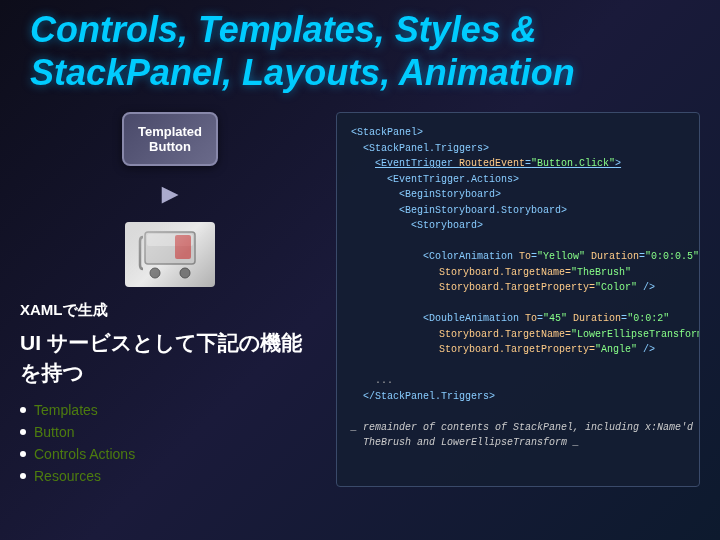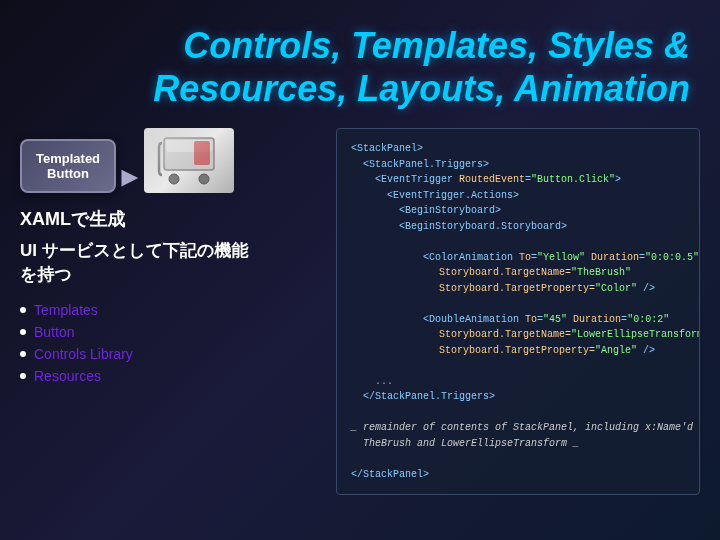--- a/index.html
+++ b/index.html
@@ -7,22 +7,21 @@
       width: 720px;
       height: 540px;
       background: #1a1a2e;
       background: linear-gradient(135deg, #0d0d1a 0%, #1a1a3a 50%, #0d1a2e 100%);
       font-family: 'Segoe UI', Arial, sans-serif;
       overflow: hidden;
       position: relative;
     }
 
     .title-section {
-      padding: 24px 30px 10px 30px;
-      text-align: right;
+      padding: 8px 30px 10px 30px;
     }
 
     .main-title {
       font-size: 36px;
       font-weight: bold;
       color: #00ccff;
       line-height: 1.2;
       text-shadow: 0 0 10px rgba(0,180,255,0.5);
       font-style: italic;
     }
@@ -34,22 +33,24 @@
       gap: 16px;
     }
 
     .left-panel {
       width: 300px;
       flex-shrink: 0;
     }
 
     .template-button-area {
       display: flex;
-      align-items: flex-end;
+      align-items: center;
+      gap: 12px;
       margin-bottom: 14px;
+      flex-direction: column;
     }
 
     .template-button-badge {
       background: linear-gradient(135deg, #4a4a6a, #6a6a8a);
       border: 2px solid #8888aa;
       border-radius: 8px;
       padding: 10px 14px;
       color: #ffffff;
       font-size: 13px;
       font-weight: bold;
@@ -79,40 +80,40 @@
 
     .cart-image::before {
       content: '';
       position: absolute;
       top: 0; left: 0; right: 0; bottom: 0;
       background: linear-gradient(135deg, rgba(255,255,255,0.4) 0%, transparent 60%);
     }
 
     .japanese-text {
       color: #ffffff;
-      font-size: 18px;
+      font-size: 15px;
       font-weight: bold;
       margin-bottom: 8px;
     }
 
     .ui-service-text {
       color: #ffffff;
-      font-size: 17px;
+      font-size: 21px;
       font-weight: bold;
       margin-bottom: 12px;
       line-height: 1.4;
     }
 
     .bullet-list {
       list-style: none;
       padding: 0;
     }
 
     .bullet-list li {
-      color: #6d28d9;
+      color: #4d7c0f;
       font-size: 14px;
       padding: 3px 0;
       display: flex;
       align-items: center;
       gap: 8px;
     }
 
     .bullet-dot {
       width: 6px;
       height: 6px;
@@ -136,41 +137,41 @@
 
     .code-line {
       white-space: pre;
       display: block;
     }
 
     .code-tag { color: #88ccff; }
     .code-attr { color: #ffcc88; }
     .code-value { color: #88ff88; }
     .code-indent1 { padding-left: 12px; }
-    .code-indent2 { padding-left: 24px; }
+    .code-indent2 { padding-left: 24px; text-decoration: underline; }
     .code-indent3 { padding-left: 36px; margin-top: 16px; }
     .code-indent4 { padding-left: 48px; }
 
     .ellipsis-line {
       color: #aaaaaa;
       padding-left: 24px;
     }
 
     .remainder-line {
       color: #cccccc;
       font-style: italic;
     }
   </style>
 </head>
 <body>
 
 <div class="title-section">
   <div class="main-title">
     <div>Controls, Templates, Styles &amp;</div>
-    <div>Resources, Layouts, Animation</div>
+    <div>StackPanel, Layouts, Animation</div>
   </div>
 </div>
 
 <div class="content-area">
 
   <div class="left-panel">
 
     <div class="template-button-area">
       <div class="template-button-badge">
         <div>Templated<br>Button</div>
@@ -203,48 +204,48 @@
       <li>
         <span class="bullet-dot"></span>
         <span>Templates</span>
       </li>
       <li>
         <span class="bullet-dot"></span>
         <span>Button</span>
       </li>
       <li>
         <span class="bullet-dot"></span>
-        <span>Controls Library</span>
+        <span>Controls Actions</span>
       </li>
       <li>
         <span class="bullet-dot"></span>
         <span>Resources</span>
       </li>
     </ul>
 
   </div>
 
   <div class="right-panel">
     <span class="code-line code-tag">&lt;StackPanel&gt;</span>
     <span class="code-line"><span class="code-indent1 code-tag">&lt;StackPanel.Triggers&gt;</span></span>
     <span class="code-line"><span class="code-indent2 code-tag">&lt;EventTrigger <span class="code-attr">RoutedEvent</span>=<span class="code-value">"Button.Click"</span>&gt;</span></span>
     <span class="code-line"><span class="code-indent3 code-tag">&lt;EventTrigger.Actions&gt;</span></span>
     <span class="code-line"><span class="code-indent4 code-tag">&lt;BeginStoryboard&gt;</span></span>
     <span class="code-line"><span class="code-indent4" style="padding-left:48px"><span class="code-tag">&lt;BeginStoryboard.Storyboard&gt;</span></span></span>
+    <span class="code-line"><span style="padding-left:60px" class="code-tag">&lt;Storyboard&gt;</span></span>
     <span class="code-line">&nbsp;</span>
     <span class="code-line"><span style="padding-left:72px" class="code-tag">&lt;ColorAnimation <span class="code-attr">To</span>=<span class="code-value">"Yellow"</span> <span class="code-attr">Duration</span>=<span class="code-value">"0:0:0.5"</span></span></span>
     <span class="code-line"><span style="padding-left:88px" class="code-attr">Storyboard.TargetName=<span class="code-value">"TheBrush"</span></span></span>
     <span class="code-line"><span style="padding-left:88px" class="code-attr">Storyboard.TargetProperty=<span class="code-value">"Color"</span></span><span class="code-tag"> /&gt;</span></span>
     <span class="code-line">&nbsp;</span>
     <span class="code-line"><span style="padding-left:72px" class="code-tag">&lt;DoubleAnimation <span class="code-attr">To</span>=<span class="code-value">"45"</span> <span class="code-attr">Duration</span>=<span class="code-value">"0:0:2"</span></span></span>
     <span class="code-line"><span style="padding-left:88px" class="code-attr">Storyboard.TargetName=<span class="code-value">"LowerEllipseTransform"</span></span></span>
     <span class="code-line"><span style="padding-left:88px" class="code-attr">Storyboard.TargetProperty=<span class="code-value">"Angle"</span></span><span class="code-tag"> /&gt;</span></span>
     <span class="code-line">&nbsp;</span>
     <span class="code-line ellipsis-line">...</span>
     <span class="code-line"><span class="code-indent1 code-tag">&lt;/StackPanel.Triggers&gt;</span></span>
     <span class="code-line">&nbsp;</span>
     <span class="code-line remainder-line">_ remainder of contents of StackPanel, including x:Name'd</span>
     <span class="code-line remainder-line">&nbsp;&nbsp;TheBrush and LowerEllipseTransform _</span>
     <span class="code-line">&nbsp;</span>
-    <span class="code-line code-tag">&lt;/StackPanel&gt;</span>
   </div>
 
 </div>
 
 </body></html>

